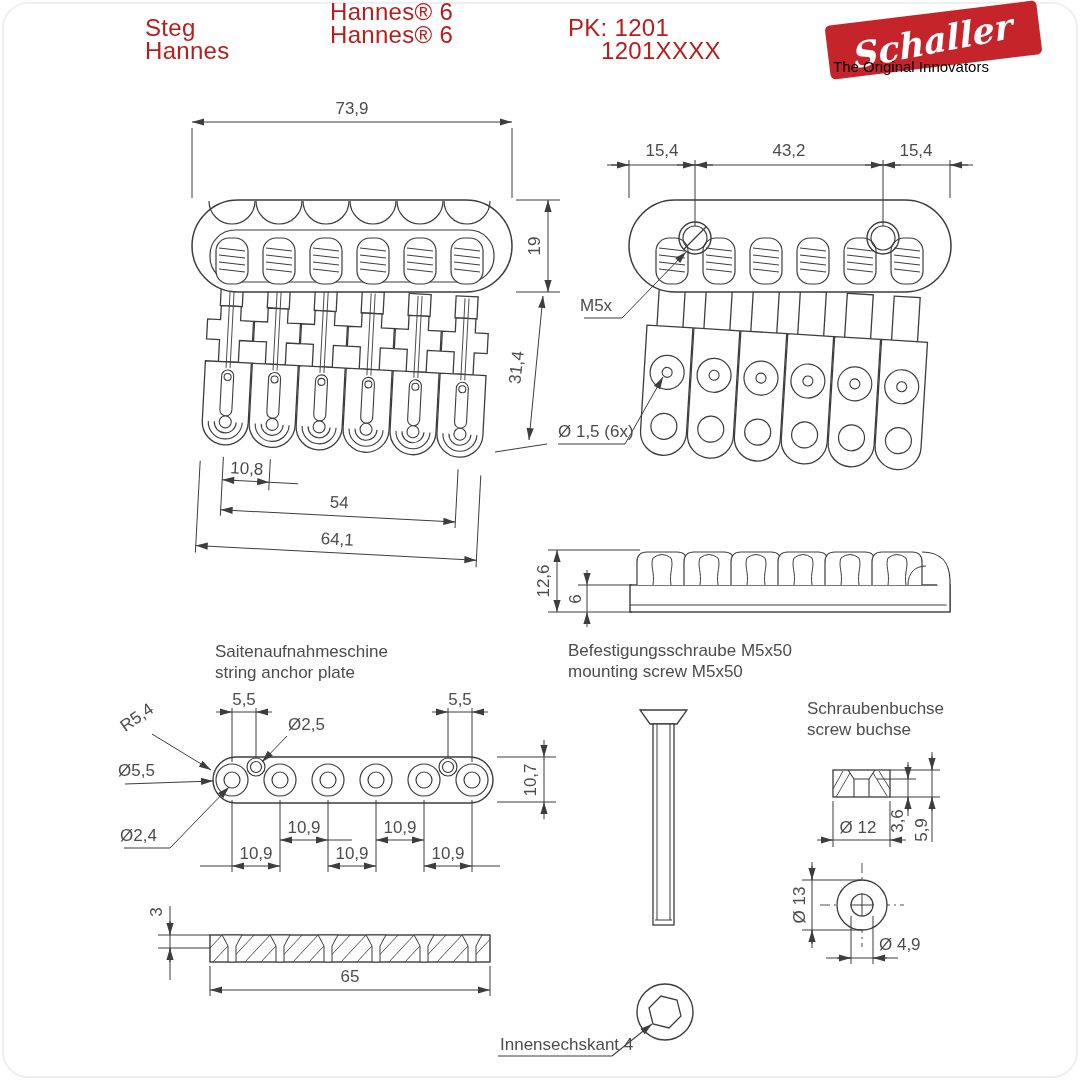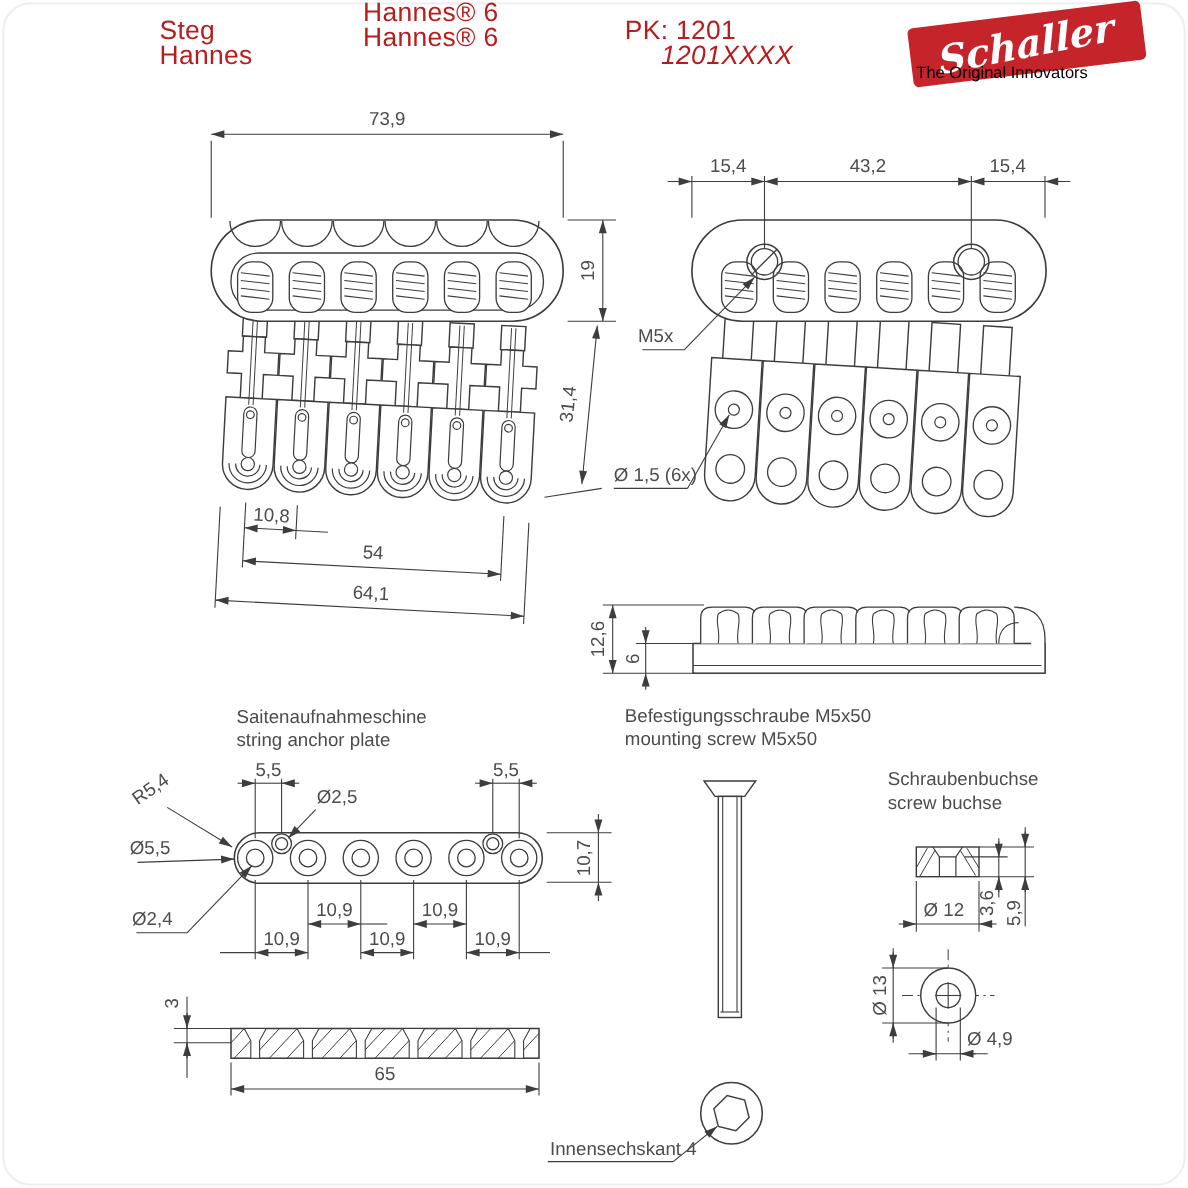--- a/index.html
+++ b/index.html
@@ -25,21 +25,21 @@
   <div class="hdr" style="left:145px;top:16px;">
     <div>Steg</div>
     <div>Hannes</div>
   </div>
   <div class="hdr" style="left:330px;top:0;">
     <div>Hannes® 6</div>
     <div>Hannes® 6</div>
   </div>
   <div class="hdr" style="left:568px;top:16px;">
     <div>PK: 1201</div>
-    <div style="padding-left:33px;font-style:italic;">1201XXXX</div>
+    <div style="padding-left:33px;">1201XXXX</div>
   </div>
 
   <div>
     <div class="logo-shape">
       <span class="logo-text">Schaller</span>
     </div>
     <div class="tagline">The Original Innovators</div>
   </div>
 
   <svg width="1080" height="1080" viewBox="0 0 1080 1080">

